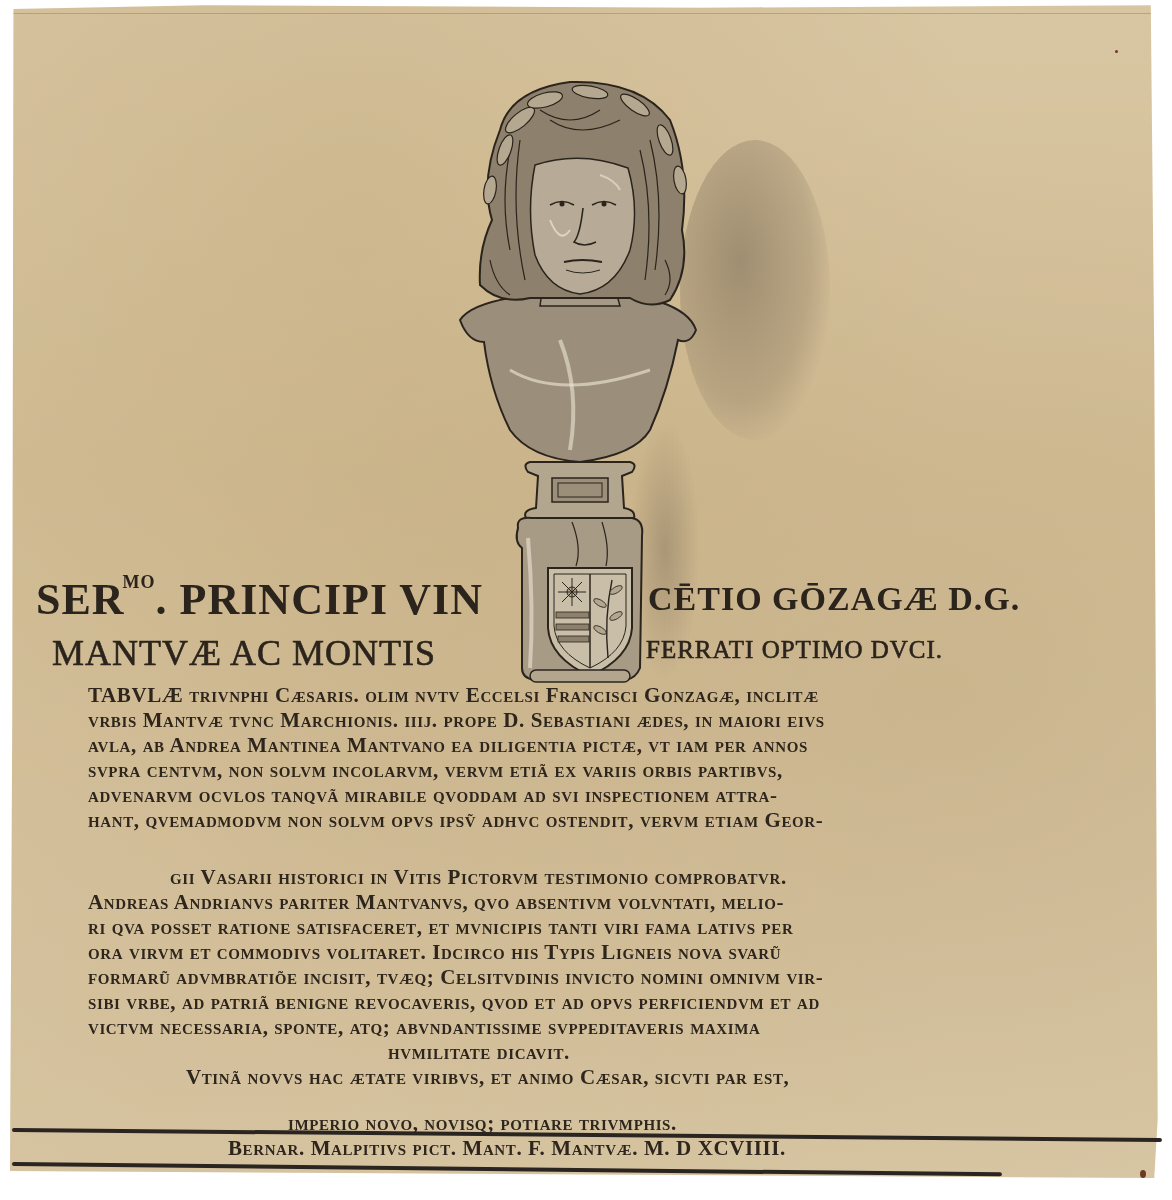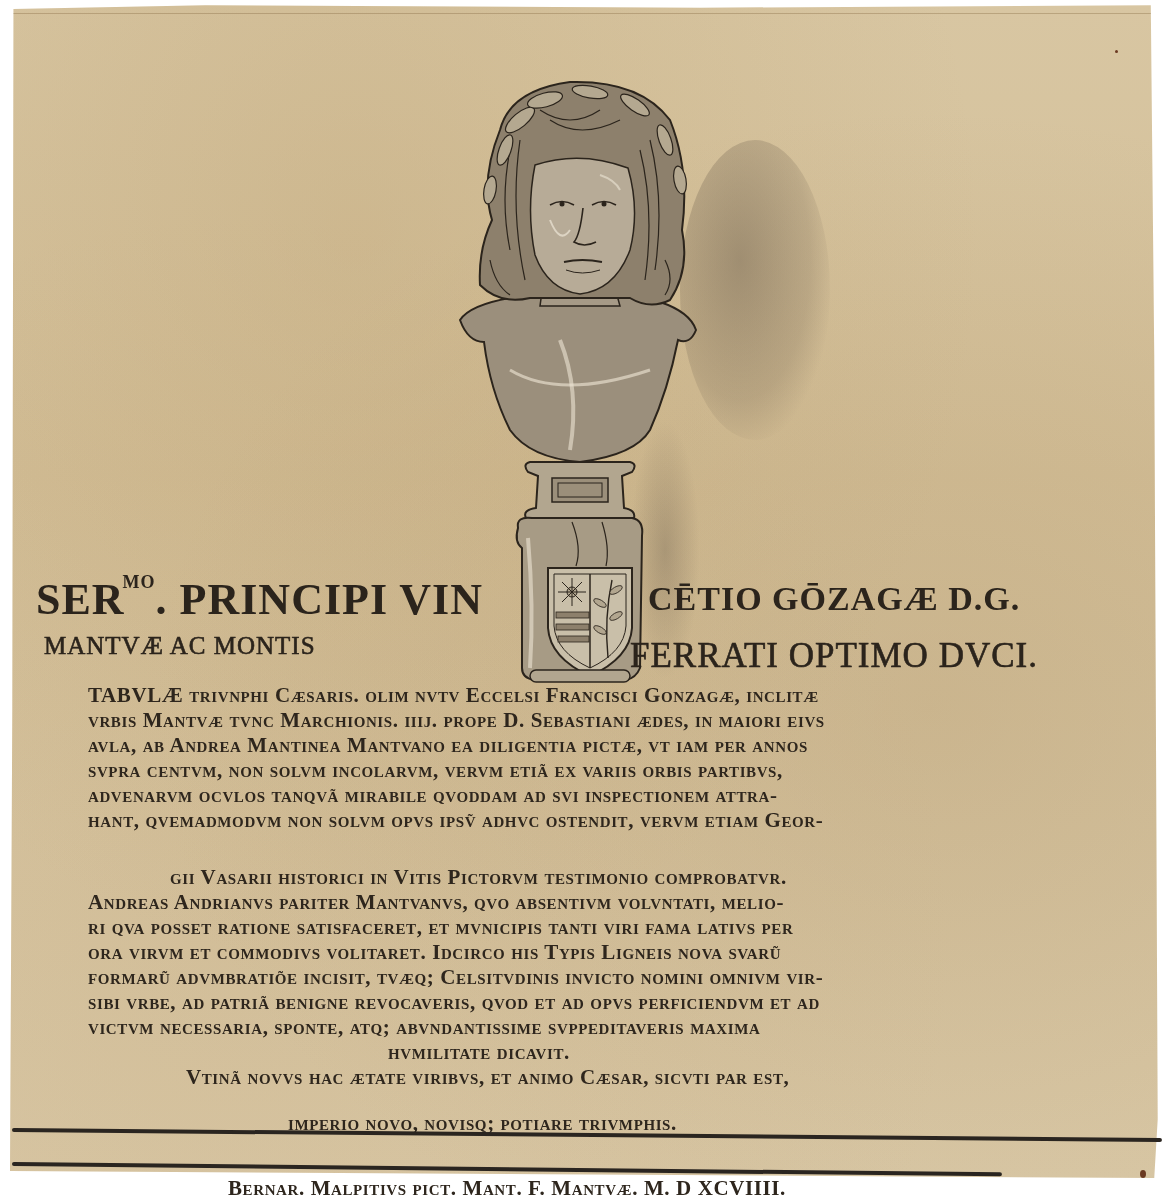--- a/index.html
+++ b/index.html
@@ -36,37 +36,37 @@
   .pedestal { position: absolute; left: 512px; top: 458px; width: 136px; height: 235px; }
 
   
   .title-line {
     position: absolute; font-weight: bold; color: #2b241c; letter-spacing: 1px;
     white-space: nowrap;
   }
   .t1-left { left: 36px; top: 572px; font-size: 44px; }
   .t1-left .sup { font-size: 18px; vertical-align: 26px; margin-left: -2px; }
   .t1-right { left: 648px; top: 580px; font-size: 34px; }
-  .t2-left { left: 44px; top: 632px; font-size: 25px; font-weight: normal; -webkit-text-stroke: 0.6px #2b241c; }
-  .t2-right { left: 630px; top: 636px; font-size: 35px; font-weight: normal; -webkit-text-stroke: 0.6px #2b241c; }
+  .t2-left { left: 52px; top: 632px; font-size: 36px; font-weight: normal; -webkit-text-stroke: 0.6px #2b241c; }
+  .t2-right { left: 646px; top: 636px; font-size: 25px; font-weight: normal; -webkit-text-stroke: 0.6px #2b241c; }
 
   
   .body-text {
     position: absolute; left: 88px; top: 683px; width: 1000px;
     color: #2e261d; font-variant: small-caps;
   }
   .line {
     font-size: 21px; line-height: 25px; white-space: nowrap; letter-spacing: 0.6px;
     font-weight: bold;
   }
   .line.i1 { padding-left: 82px; margin-top: 32px; }
   .line.center1 { padding-left: 300px; font-family: Liberation Serif, serif; }
   .line.center2 { padding-left: 98px; }
   .line.center3 { padding-left: 200px; margin-top: 21px; }
-  .line.center4 { padding-left: 140px; margin-top: 40px; }
+  .line.center4 { padding-left: 140px; }
 
   .rule1 { position: absolute; left: 12px; top: 1128px; width: 1150px; height: 4px;
            background: #2a2520; transform: rotate(0.5deg); transform-origin: left; border-radius: 2px; }
   .rule2 { position: absolute; left: 12px; top: 1162px; width: 990px; height: 4px;
            background: #2a2520; transform: rotate(0.6deg); transform-origin: left; border-radius: 2px; }
   .stain { position: absolute; border-radius: 50%; background: #6b3a22; }
 </style>
 </head>
 <body>
 

